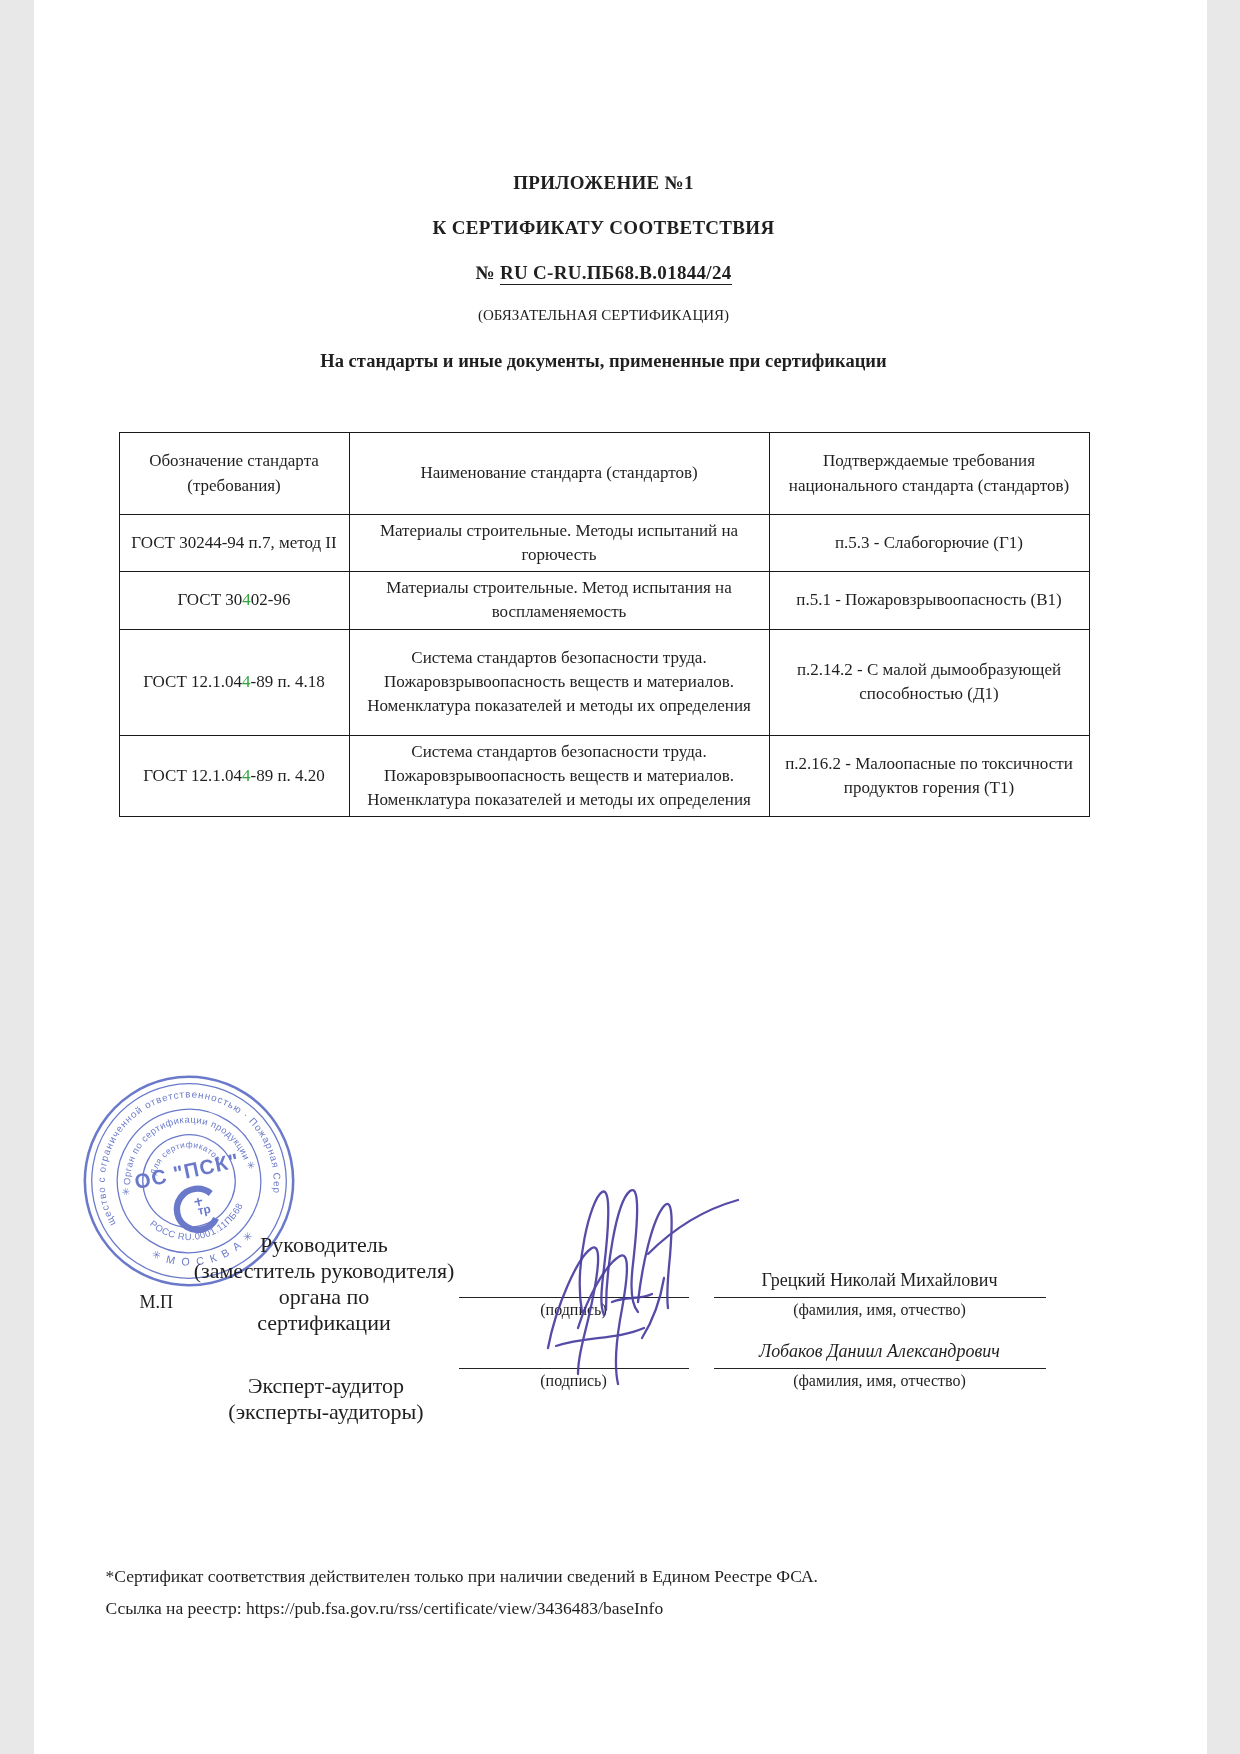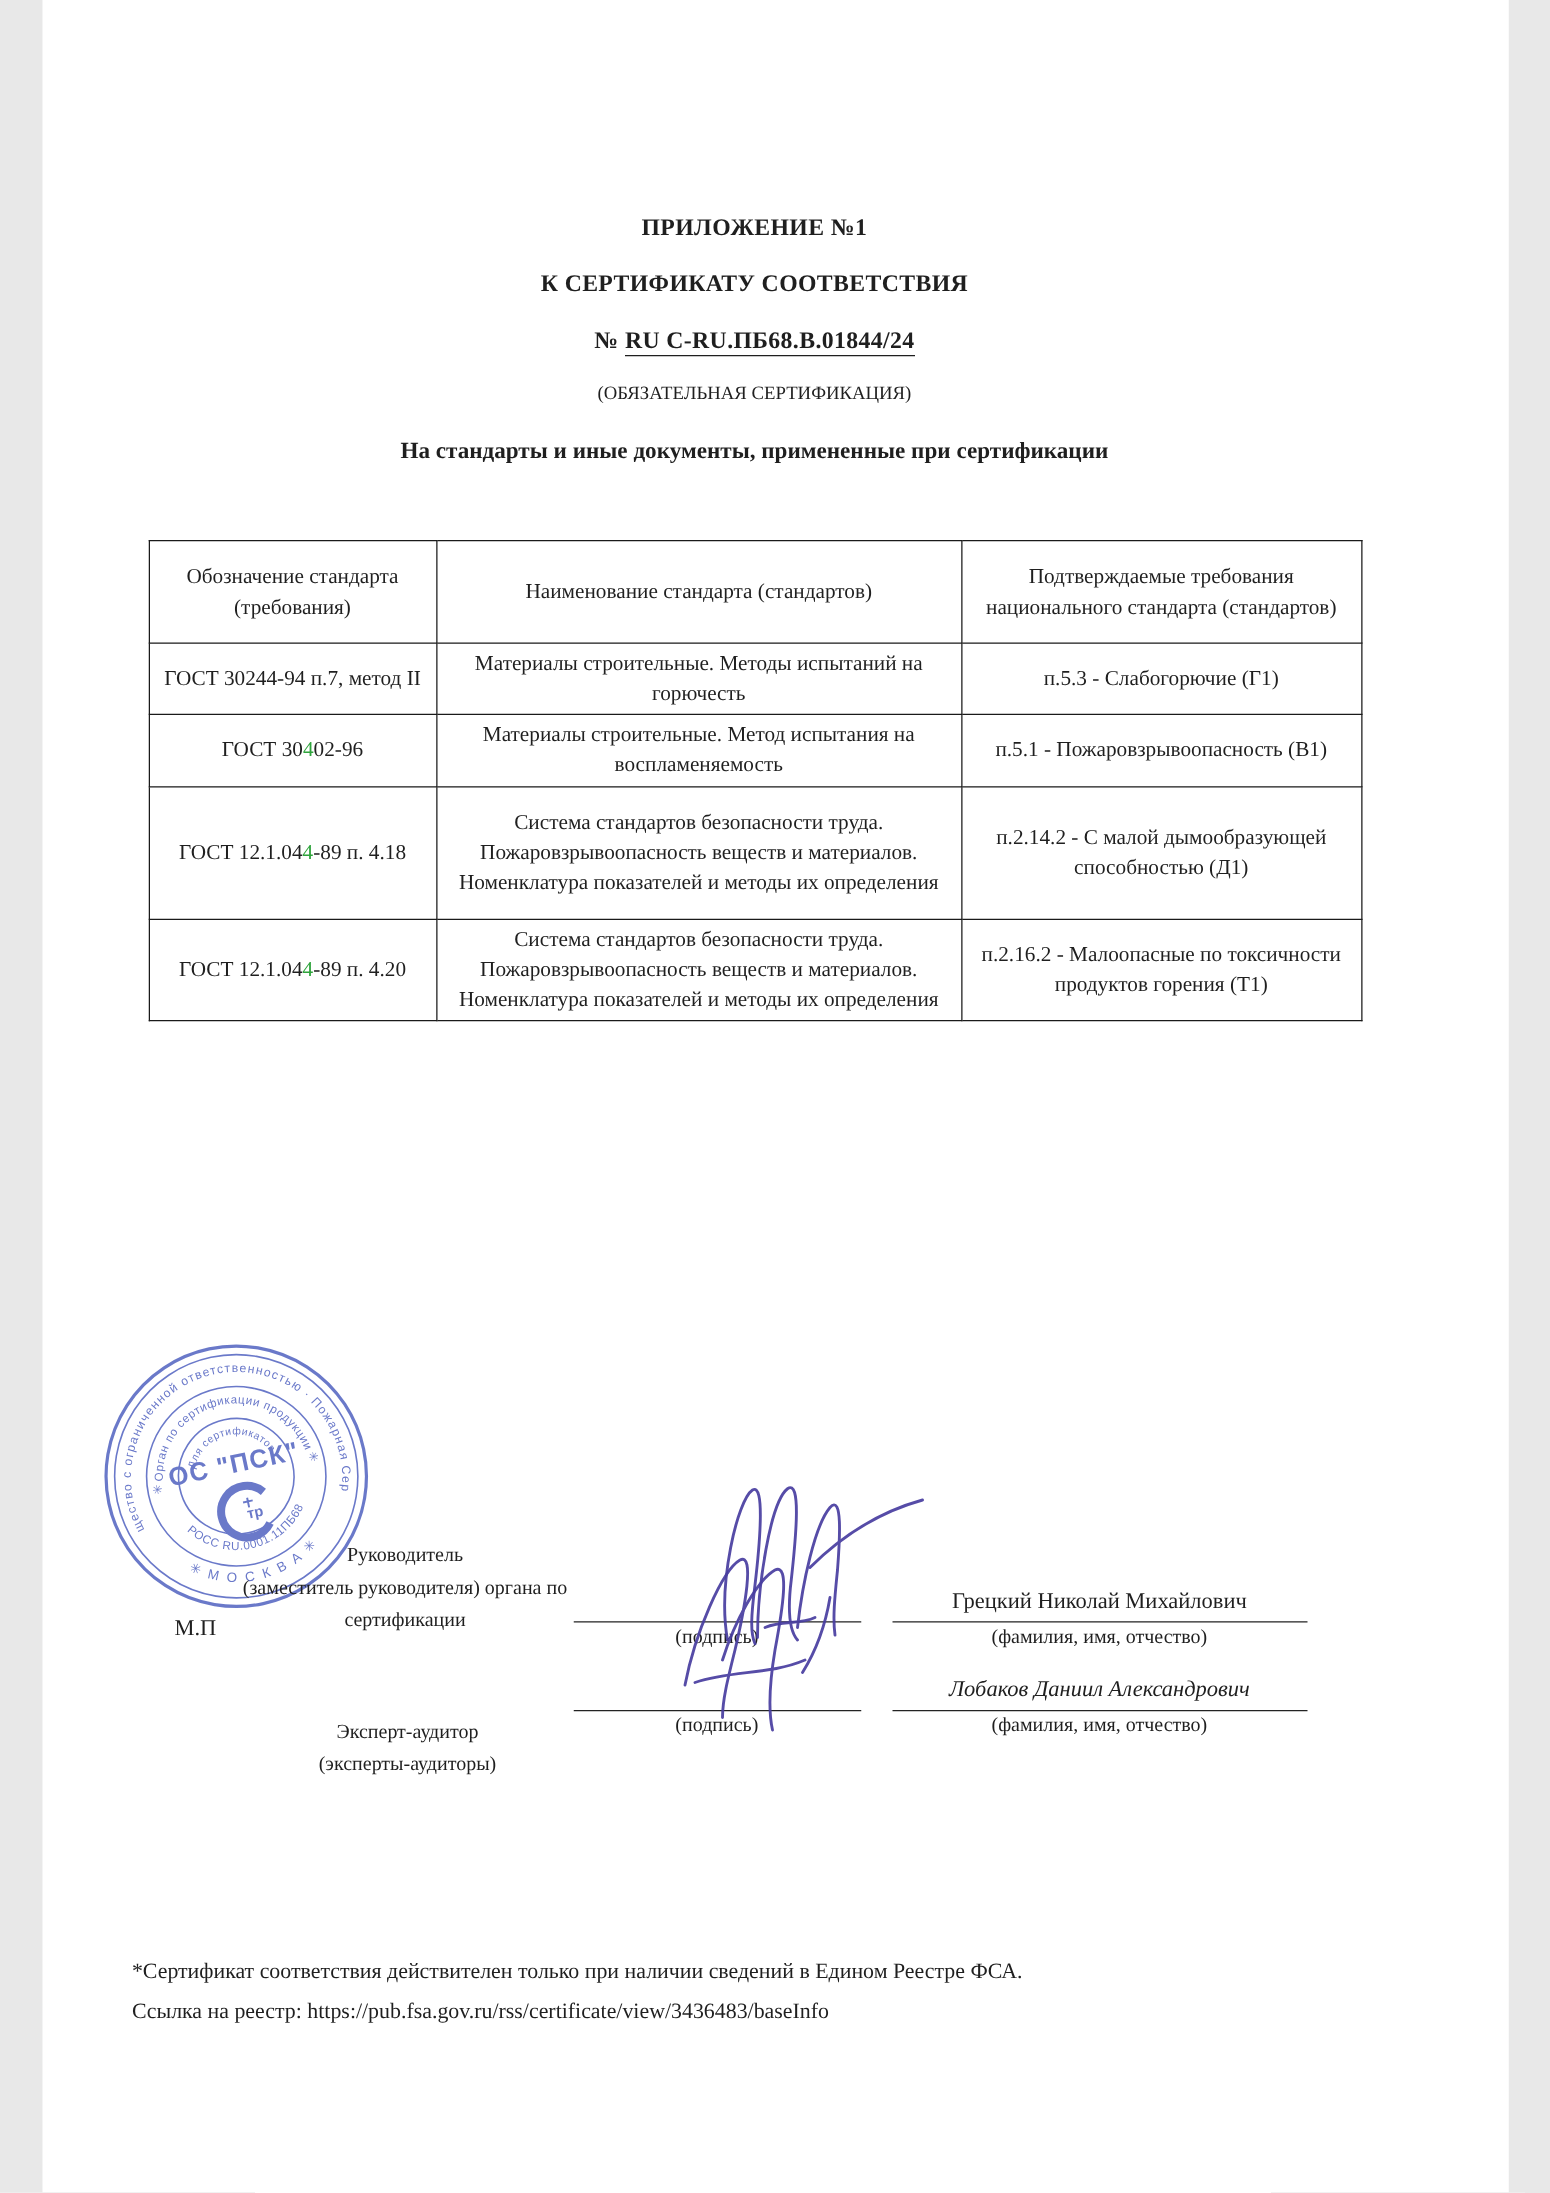--- a/index.html
+++ b/index.html
@@ -22,21 +22,21 @@
   }
   table.std th,table.std td{
     border:1.7px solid #1a1a1a;text-align:center;vertical-align:middle;
     padding:4px 10px;font-weight:normal;
   }
   tr.hrow{height:82px;} tr.r1{height:48px;} tr.r2{height:47px;}
   tr.r3{height:106px;} tr.r4{height:68px;}
   .hl{color:#2fa43c;}
   
   .abs{position:absolute;}
-  .role{width:305px;left:138px;text-align:center;font-size:16px;line-height:26px;z-index:3;}
+  .role{width:305px;left:138px;text-align:center;font-size:22px;line-height:26px;z-index:3;}
   .mp{left:106px;top:1292px;font-size:18px;z-index:4;}
   .sline{border-top:1.6px solid #232323;height:0;z-index:1;}
   .cap{text-align:center;font-size:16px;z-index:1;}
   .nm{width:332px;left:680px;text-align:center;font-size:18px;z-index:2;}
   .stamp{left:42px;top:1068px;width:226px;height:226px;z-index:2;}
   .sig{z-index:5;}
   
   .foot{left:72px;font-size:17.5px;z-index:1;}
 </style>
 </head>

